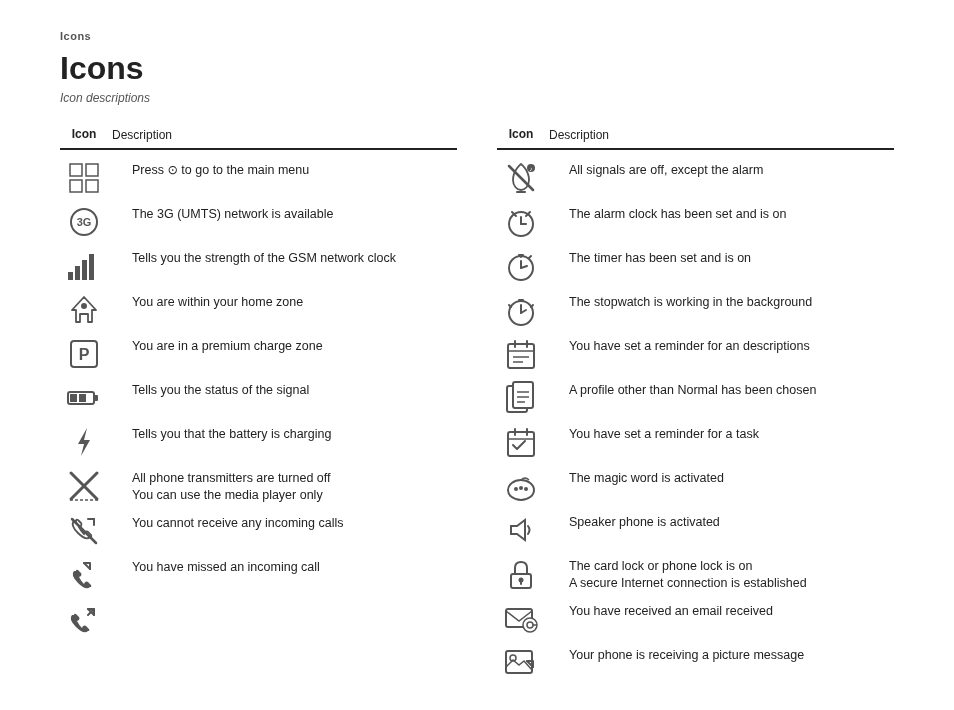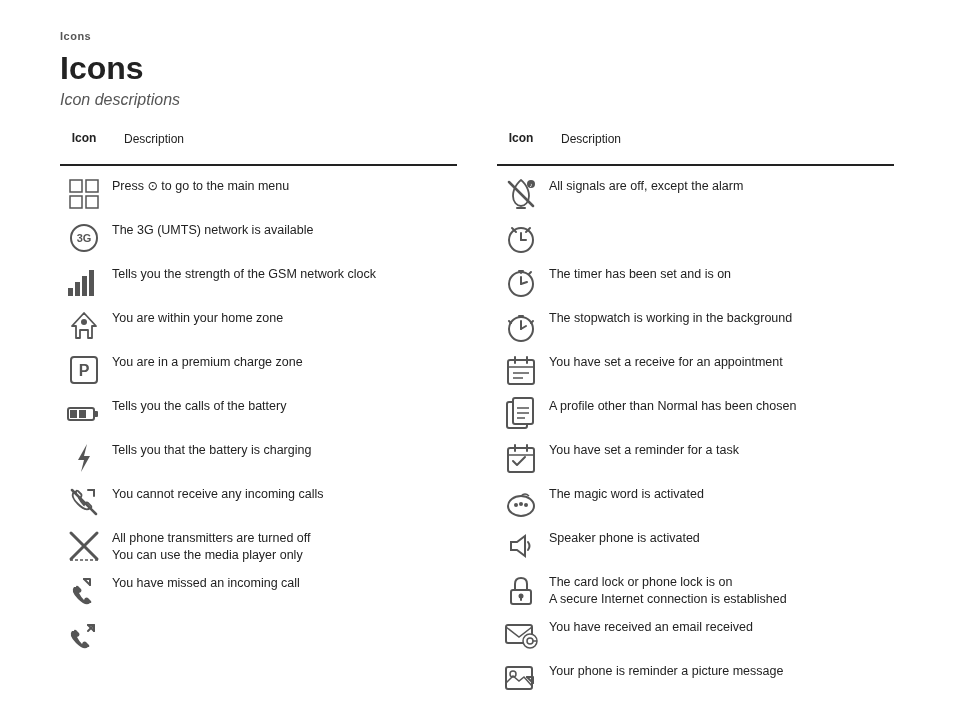--- a/index.html
+++ b/index.html
@@ -19,53 +19,53 @@
       margin-bottom: 8px;
       letter-spacing: 0.5px;
     }
     h1 {
       font-size: 32px;
       font-weight: bold;
       color: #222;
       margin-bottom: 4px;
     }
     .subtitle {
-      font-size: 16px;
+      font-size: 12px;
       color: #555;
       font-style: italic;
       margin-bottom: 20px;
     }
     .two-col {
       display: flex;
       gap: 40px;
       align-items: flex-start;
     }
     .col {
       flex: 1;
     }
     .col-header {
       display: flex;
-      gap: 16px;
+      gap: 4px;
       border-bottom: 2px solid #222;
-      padding-bottom: 16px;
+      padding-bottom: 4px;
       margin-bottom: 10px;
     }
     .col-header .icon-cell {
       width: 48px;
       font-size: 12px;
       font-weight: bold;
       flex-shrink: 0;
     }
     .col-header .desc-cell {
       font-size: 12px;
       font-weight: normal;
     }
     .icon-row {
       display: flex;
-      gap: 4px;
+      gap: 24px;
       align-items: flex-start;
       margin-bottom: 8px;
       min-height: 36px;
       justify-content: space-between;
     }
     .icon-cell {
       width: 48px;
       flex-shrink: 0;
       display: flex;
       align-items: center;
@@ -157,52 +157,52 @@
 
     <div class="icon-row">
       <div class="icon-cell">
         <svg class="icon-svg" viewBox="0 0 36 36">
           <rect x="2" y="12" width="26" height="12" rx="2" fill="none" stroke="#555" stroke-width="2"></rect>
           <rect x="28" y="15" width="4" height="6" rx="1" fill="#555"></rect>
           <rect x="4" y="14" width="7" height="8" fill="#555"></rect>
           <rect x="13" y="14" width="7" height="8" fill="#555"></rect>
         </svg>
       </div>
-      <div class="desc-cell">Tells you the calls of the battery</div>
+      <div class="desc-cell">Tells you the status of the signal</div>
     </div>
 
     <div class="icon-row">
       <div class="icon-cell">
         <svg class="icon-svg" viewBox="0 0 36 36">
           <polygon points="21,4 12,20 18,20 15,32 24,16 18,16" fill="#555"></polygon>
         </svg>
       </div>
       <div class="desc-cell">Tells you that the battery is charging</div>
+    </div>
+
+    <div class="icon-row">
+      <div class="icon-cell">
+        <svg class="icon-svg" viewBox="0 0 36 36">
+          <line x1="5" y1="5" x2="31" y2="31" stroke="#555" stroke-width="3" stroke-linecap="round"></line>
+          <line x1="31" y1="5" x2="5" y2="31" stroke="#555" stroke-width="3" stroke-linecap="round"></line>
+          <line x1="4" y1="32" x2="32" y2="32" stroke="#555" stroke-width="1.5" stroke-dasharray="3,2"></line>
+        </svg>
+      </div>
+      <div class="desc-cell">All phone transmitters are turned off<br>You can use the media player only</div>
     </div>
 
     <div class="icon-row">
       <div class="icon-cell">
         <svg class="icon-svg" viewBox="0 0 36 36">
           <path d="M10,8 Q10,6 12,7 L15,10 Q16,11 15,13 L13,14 Q15,18 18,21 L19,19 Q21,18 22,19 L25,22 Q26,24 24,24 Q20,28 12,20 Q4,12 8,8 Z" fill="none" stroke="#555" stroke-width="1.8"></path>
           <line x1="6" y1="6" x2="30" y2="30" stroke="#555" stroke-width="2.5" stroke-linecap="round"></line>
           <polyline points="22,6 28,6 28,12" fill="none" stroke="#555" stroke-width="2" stroke-linecap="round"></polyline>
         </svg>
       </div>
       <div class="desc-cell">You cannot receive any incoming calls</div>
-    </div>
-
-    <div class="icon-row">
-      <div class="icon-cell">
-        <svg class="icon-svg" viewBox="0 0 36 36">
-          <line x1="5" y1="5" x2="31" y2="31" stroke="#555" stroke-width="3" stroke-linecap="round"></line>
-          <line x1="31" y1="5" x2="5" y2="31" stroke="#555" stroke-width="3" stroke-linecap="round"></line>
-          <line x1="4" y1="32" x2="32" y2="32" stroke="#555" stroke-width="1.5" stroke-dasharray="3,2"></line>
-        </svg>
-      </div>
-      <div class="desc-cell">All phone transmitters are turned off<br>You can use the media player only</div>
     </div>
 
     <div class="icon-row">
       <div class="icon-cell">
         <svg class="icon-svg" viewBox="0 0 36 36">
           <path d="M10,14 Q10,12 12,13 L15,16 Q16,17 15,19 L13,20 Q15,24 18,27 L19,25 Q21,24 22,25 L25,28 Q26,30 24,30 Q20,34 12,26 Q4,18 8,14 Z" fill="#555"></path>
           <polyline points="18,6 24,6 24,12" fill="none" stroke="#555" stroke-width="2" stroke-linecap="round" stroke-linejoin="round"></polyline>
           <line x1="18" y1="6" x2="24" y2="12" stroke="#555" stroke-width="2" stroke-linecap="round"></line>
         </svg>
       </div>
@@ -243,20 +243,21 @@
     <div class="icon-row">
       <div class="icon-cell">
         <svg class="icon-svg" viewBox="0 0 36 36">
           <circle cx="18" cy="20" r="12" fill="none" stroke="#555" stroke-width="2"></circle>
           <line x1="18" y1="20" x2="18" y2="13" stroke="#555" stroke-width="2" stroke-linecap="round"></line>
           <line x1="18" y1="20" x2="23" y2="20" stroke="#555" stroke-width="2" stroke-linecap="round"></line>
           <line x1="9" y1="8" x2="13" y2="12" stroke="#555" stroke-width="2" stroke-linecap="round"></line>
           <line x1="27" y1="8" x2="23" y2="12" stroke="#555" stroke-width="2" stroke-linecap="round"></line>
         </svg>
       </div>
+      <div class="desc-cell">The alarm clock has been set and is on</div>
     </div>
 
     <div class="icon-row">
       <div class="icon-cell">
         <svg class="icon-svg" viewBox="0 0 36 36">
           <circle cx="18" cy="20" r="12" fill="none" stroke="#555" stroke-width="2"></circle>
           <line x1="18" y1="20" x2="18" y2="13" stroke="#555" stroke-width="2" stroke-linecap="round"></line>
           <line x1="18" y1="20" x2="24" y2="18" stroke="#555" stroke-width="2" stroke-linecap="round"></line>
           <line x1="16" y1="7" x2="20" y2="7" stroke="#555" stroke-width="2" stroke-linecap="round"></line>
           <line x1="18" y1="7" x2="18" y2="9" stroke="#555" stroke-width="2" stroke-linecap="round"></line>
@@ -285,21 +286,21 @@
       <div class="icon-cell">
         <svg class="icon-svg" viewBox="0 0 36 36">
           <rect x="5" y="8" width="26" height="24" rx="2" fill="none" stroke="#555" stroke-width="2"></rect>
           <line x1="5" y1="15" x2="31" y2="15" stroke="#555" stroke-width="1.5"></line>
           <line x1="12" y1="5" x2="12" y2="11" stroke="#555" stroke-width="2" stroke-linecap="round"></line>
           <line x1="24" y1="5" x2="24" y2="11" stroke="#555" stroke-width="2" stroke-linecap="round"></line>
           <line x1="10" y1="21" x2="26" y2="21" stroke="#555" stroke-width="1.5"></line>
           <line x1="10" y1="26" x2="20" y2="26" stroke="#555" stroke-width="1.5"></line>
         </svg>
       </div>
-      <div class="desc-cell">You have set a receive for an appointment</div>
+      <div class="desc-cell">You have set a reminder for an descriptions</div>
     </div>
 
     <div class="icon-row">
       <div class="icon-cell">
         <svg class="icon-svg" viewBox="0 0 36 36">
           <rect x="4" y="6" width="20" height="26" rx="2" fill="none" stroke="#555" stroke-width="2"></rect>
           <rect x="10" y="2" width="20" height="26" rx="2" fill="white" stroke="#555" stroke-width="2"></rect>
           <line x1="14" y1="12" x2="26" y2="12" stroke="#555" stroke-width="1.5"></line>
           <line x1="14" y1="17" x2="26" y2="17" stroke="#555" stroke-width="1.5"></line>
           <line x1="14" y1="22" x2="22" y2="22" stroke="#555" stroke-width="1.5"></line>
@@ -373,16 +374,16 @@
     <div class="icon-row">
       <div class="icon-cell">
         <svg class="icon-svg" viewBox="0 0 36 36">
           <rect x="3" y="6" width="26" height="22" rx="2" fill="none" stroke="#555" stroke-width="2"></rect>
           <circle cx="10" cy="13" r="3" fill="none" stroke="#555" stroke-width="1.5"></circle>
           <polyline points="3,22 10,15 16,20 21,16 29,25" fill="none" stroke="#555" stroke-width="1.5"></polyline>
           <polyline points="24,16 30,16 30,22" fill="none" stroke="#555" stroke-width="2" stroke-linecap="round" stroke-linejoin="round"></polyline>
           <line x1="24" y1="16" x2="30" y2="22" stroke="#555" stroke-width="2" stroke-linecap="round"></line>
         </svg>
       </div>
-      <div class="desc-cell">Your phone is reminder a picture message</div>
+      <div class="desc-cell">Your phone is receiving a picture message</div>
     </div>
   </div>
 </div>
 
 </body></html>

